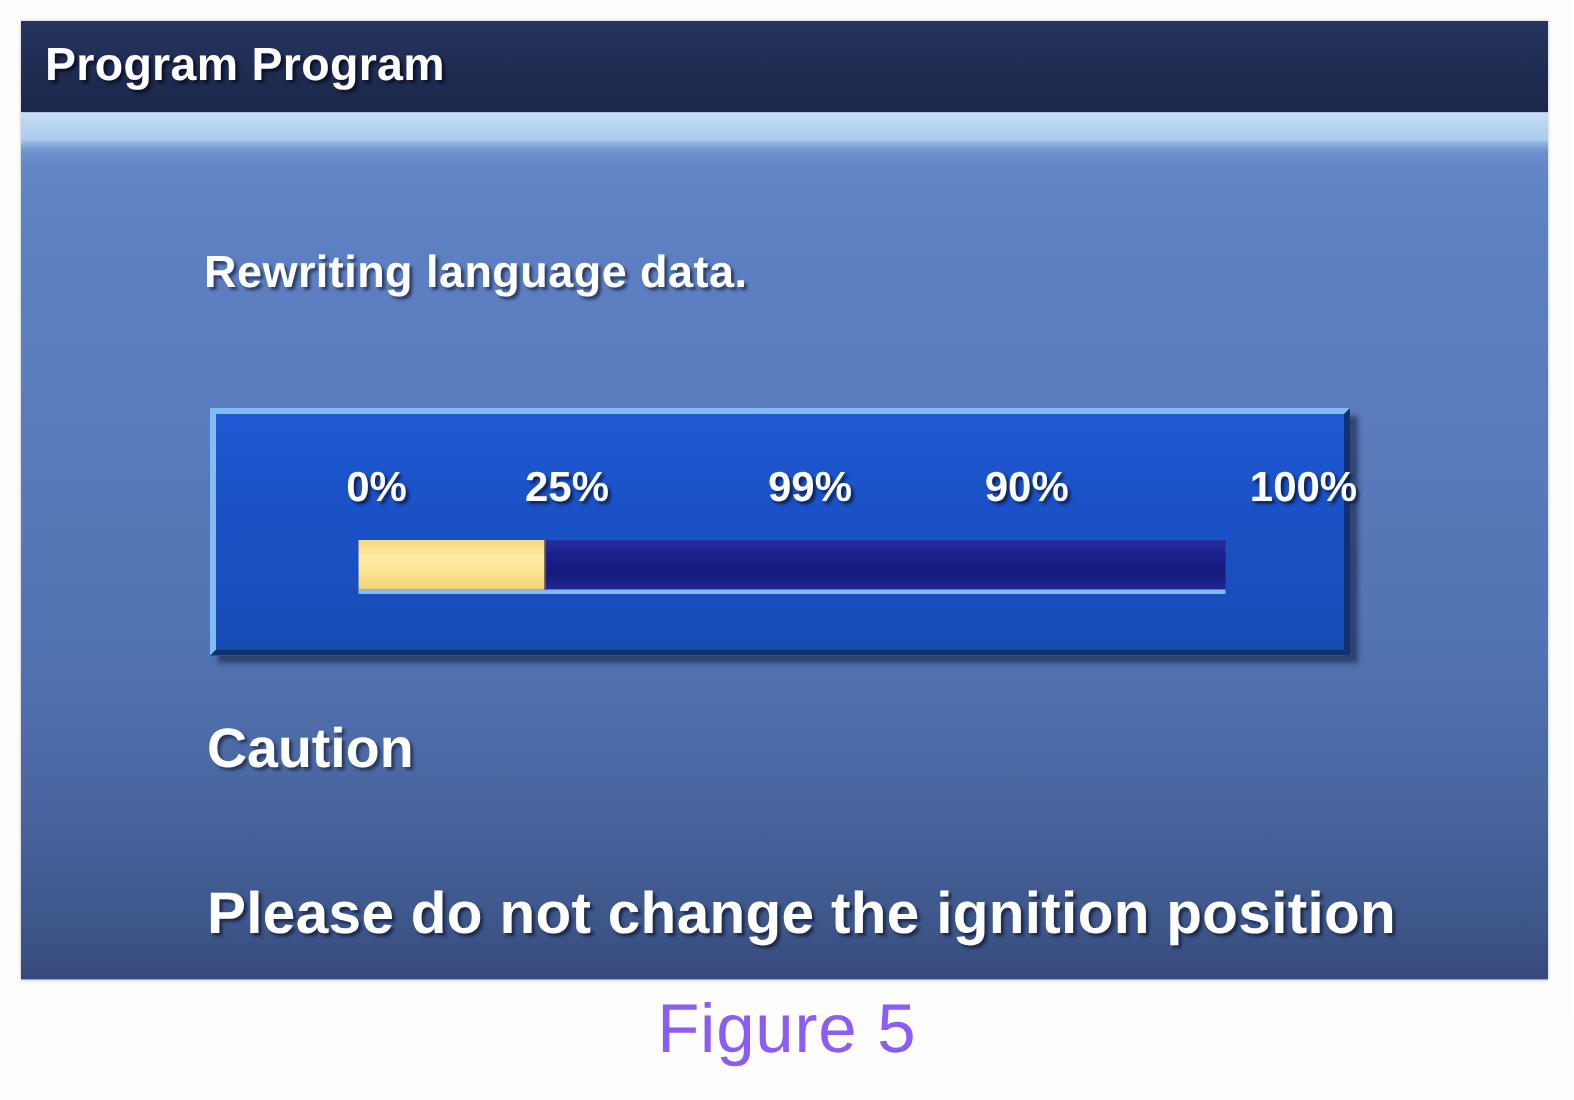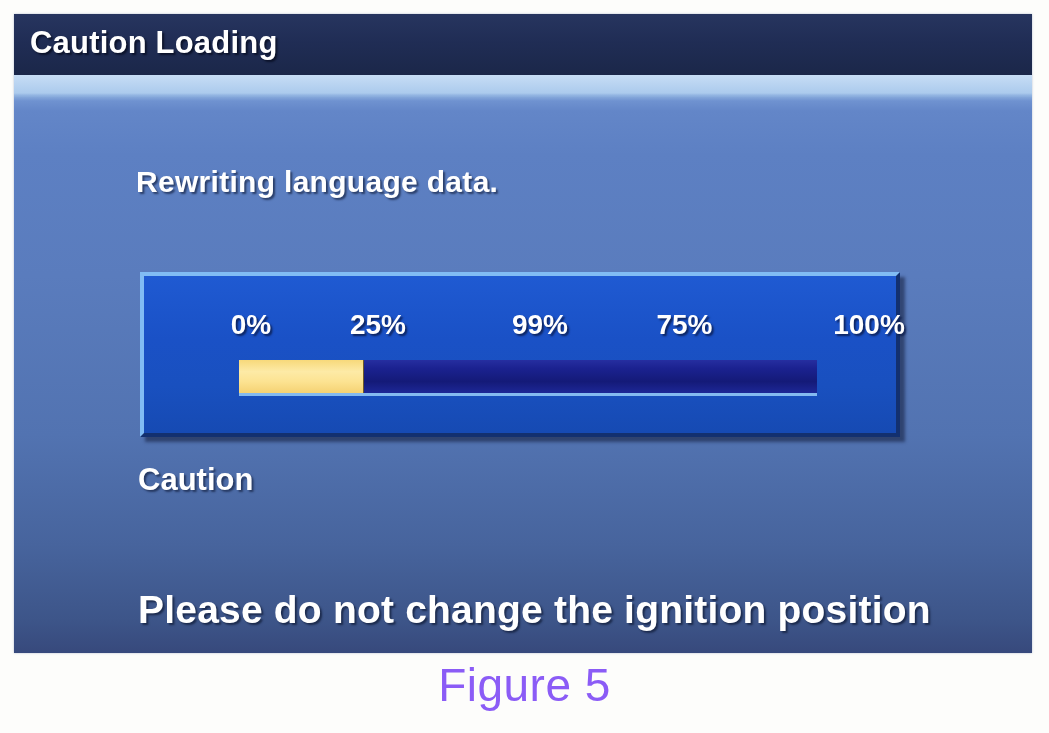--- a/index.html
+++ b/index.html
@@ -150,22 +150,22 @@
     left: 0; top: 0;
     height: 100%;
     background: linear-gradient(180deg,#f7d97a 0%, #fdeaa6 35%, #fce392 65%, #f5d273 100%);
     border-right: 1px solid #6d5a28;
   }
 
   
   #caution-label {
     position: absolute;
     left: 124px;
-    top: 387px;
-    font-size: 31px;
+    top: 403px;
+    font-size: 37px;
     font-weight: bold;
     color: #ffffff;
     text-shadow: 2px 2px 2px rgba(25,40,75,0.75);
     white-space: nowrap;
   }
   #warning-text {
     position: absolute;
     left: 124px;
     top: 513px;
     font-size: 39px;
@@ -190,36 +190,36 @@
   }
 </style>
 </head>
 <body>
 
 <div id="figure-root">
 
   <div id="device-screen">
 
     <div id="title-bar">
-      <div id="title-bar-text">Caution Loading</div>
+      <div id="title-bar-text">Program Program</div>
     </div>
 
     <div id="screen-body">
 
       <div id="body-highlight"></div>
 
       <div id="status-line">Rewriting language data.</div>
 
       <div id="progress-panel">
 
         <div id="tick-row">
           <span class="tick-label" style="left: 107px;">0%</span>
           <span class="tick-label" style="left: 234px;">25%</span>
           <span class="tick-label" style="left: 396px;">99%</span>
-          <span class="tick-label" style="left: 540.5px;">75%</span>
+          <span class="tick-label" style="left: 540.5px;">90%</span>
           <span class="tick-label" style="left: 725px;">100%</span>
         </div>
 
         <div id="progress-track">
           <div id="progress-fill" style="width: 21.5%; background: linear-gradient(rgb(247, 217, 122) 0%, rgb(253, 234, 166) 35%, rgb(252, 227, 146) 65%, rgb(245, 210, 115) 100%);"></div>
         </div>
 
       </div>
 
       <div id="caution-label">Caution</div>

